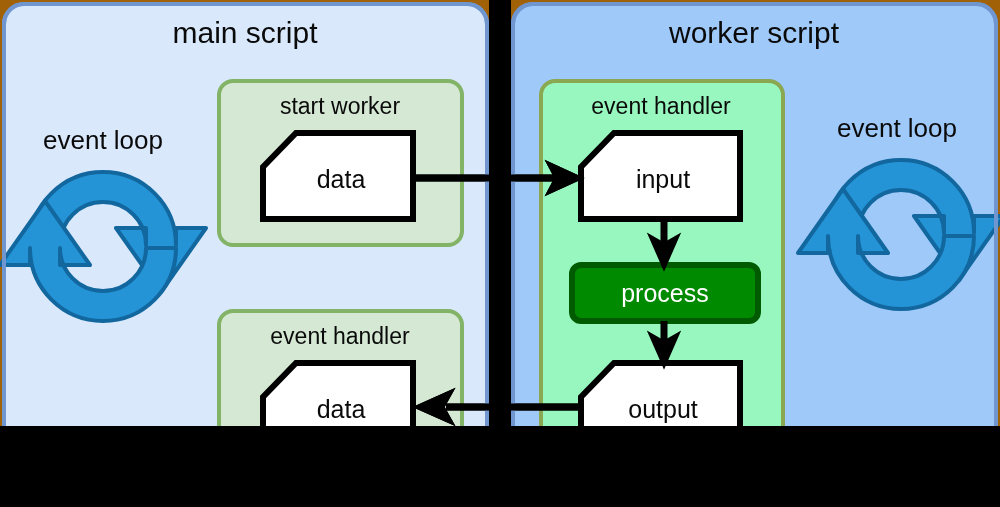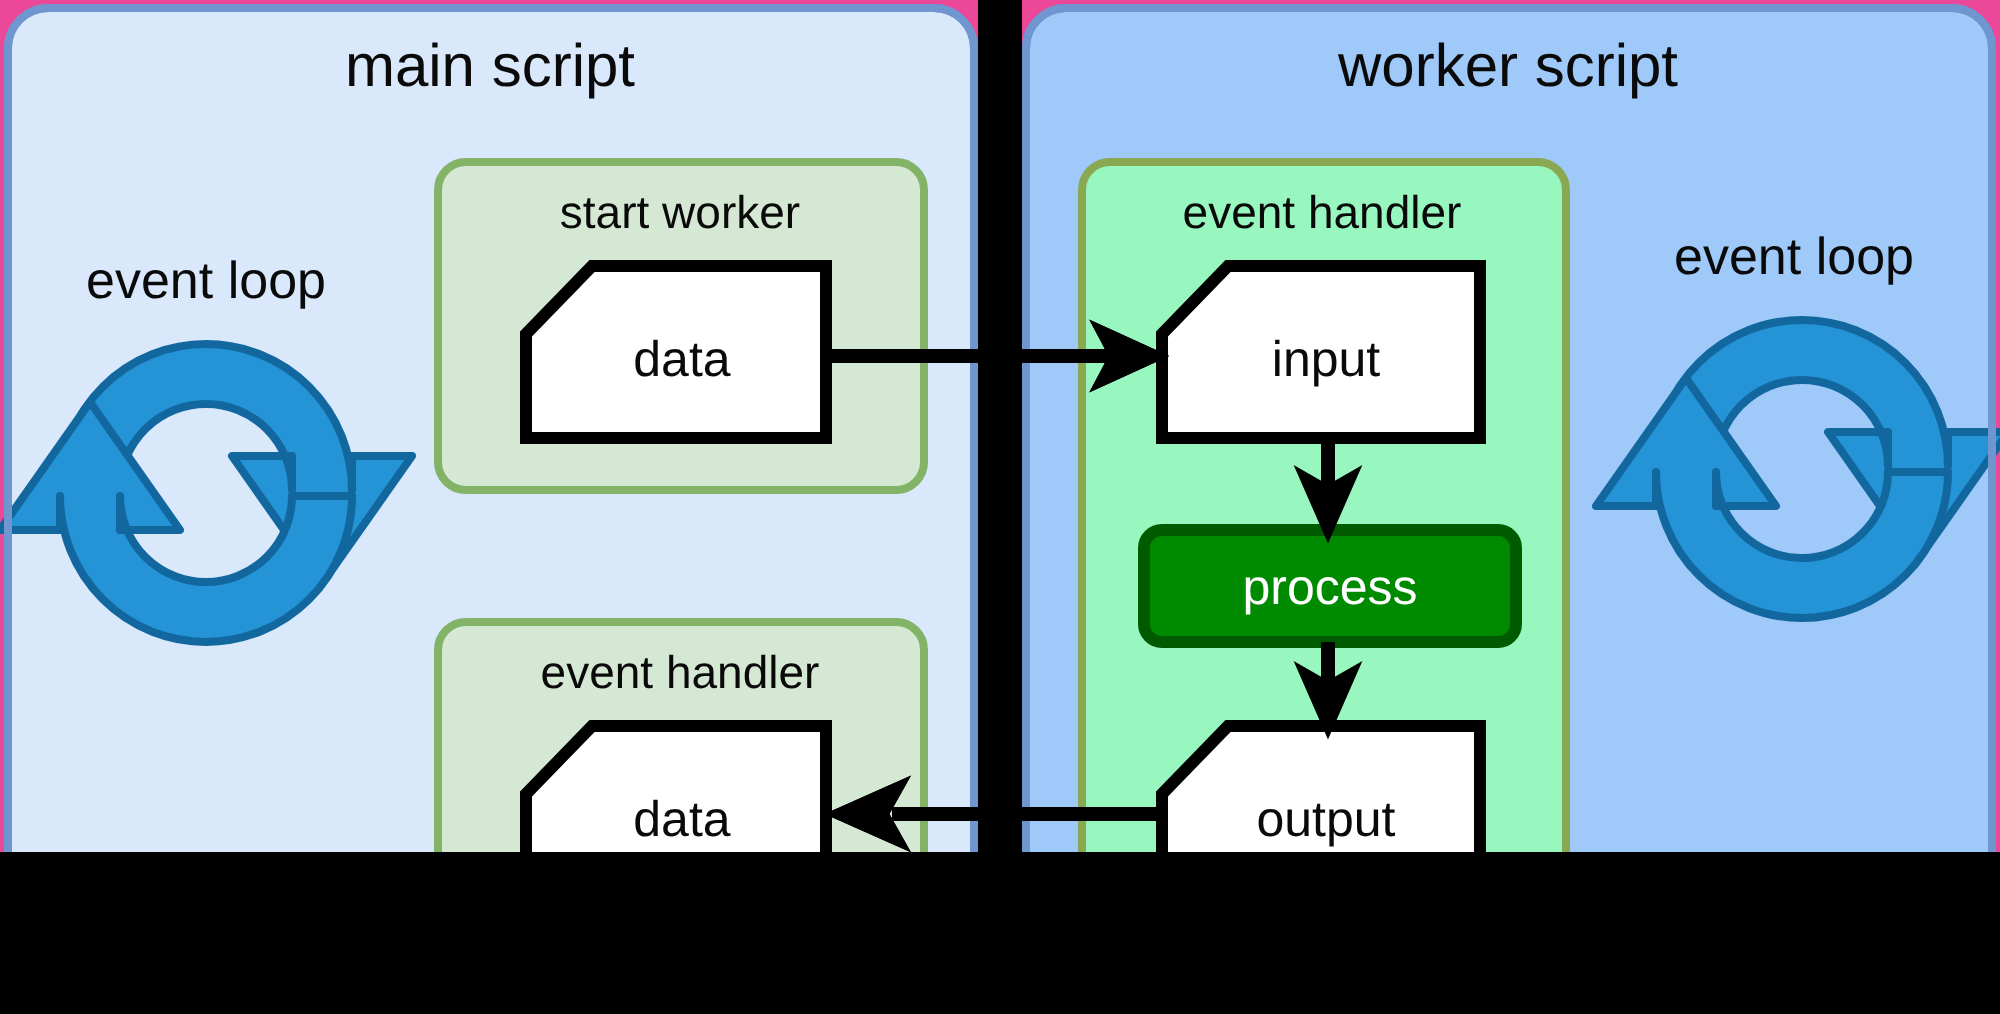--- a/index.html
+++ b/index.html
@@ -5,21 +5,21 @@
 <style>
   html, body {
     margin: 0;
     padding: 0;
     background: #000000;
   }
   #canvas {
     position: relative;
     width: 1000px;
     height: 426px;
-    background: #ec4899;
+    background: #a16207;
     overflow: hidden;
     font-family: "Liberation Sans", "DejaVu Sans", sans-serif;
   }
   #canvas svg { display: block; }
   .svg-layer {
     position: absolute;
     top: 0;
     left: 0;
     width: 1000px;
     height: 507px;

